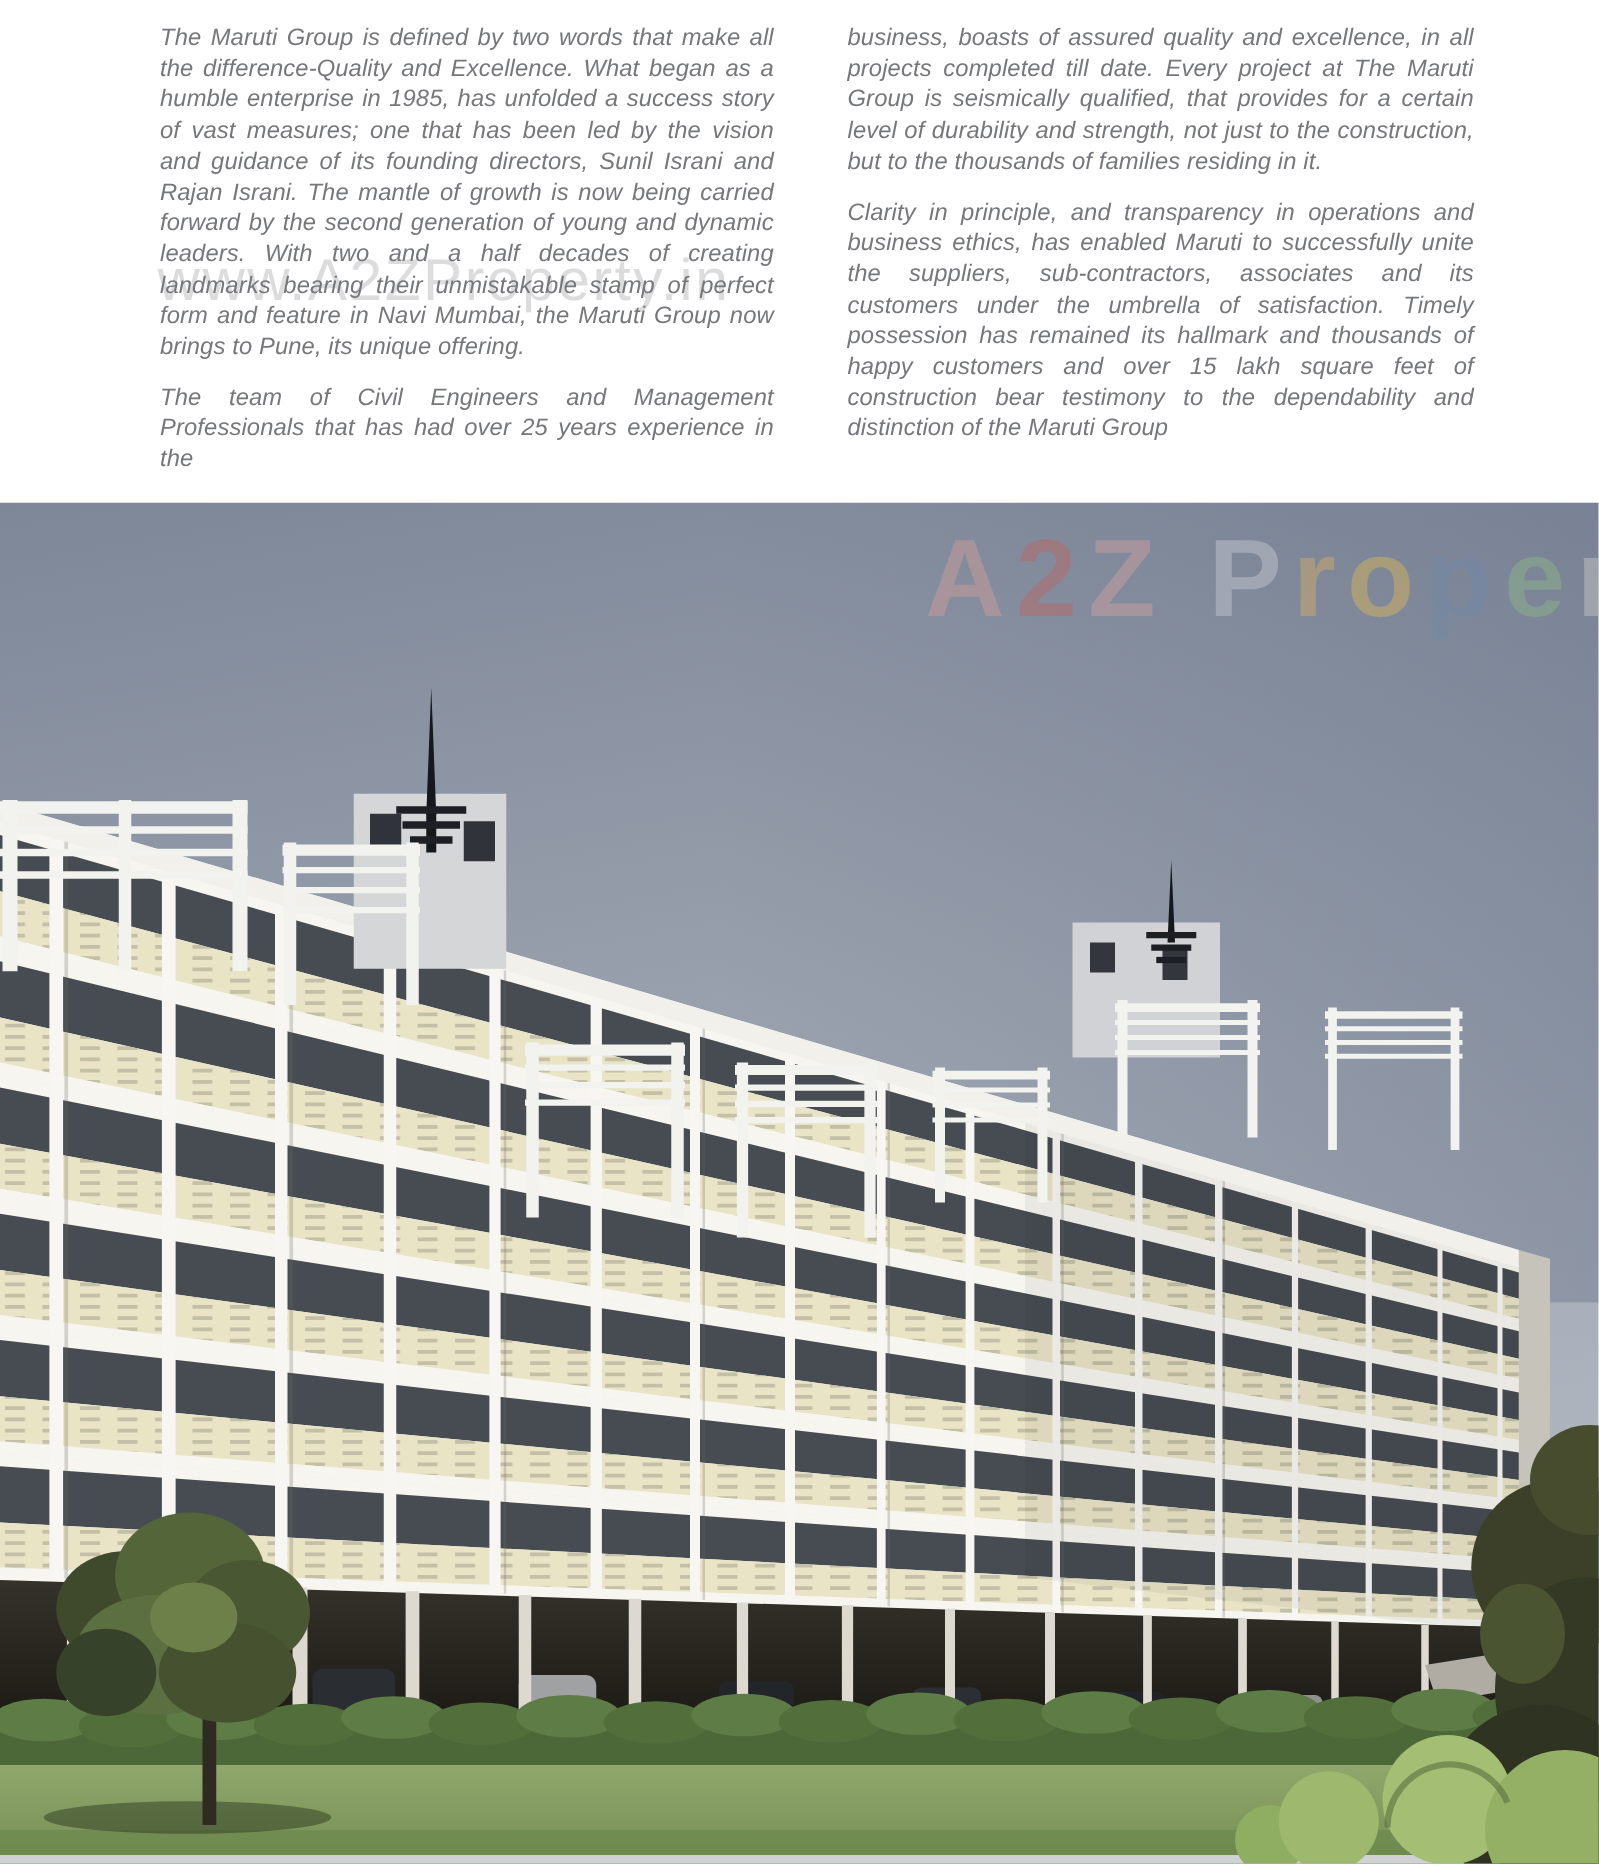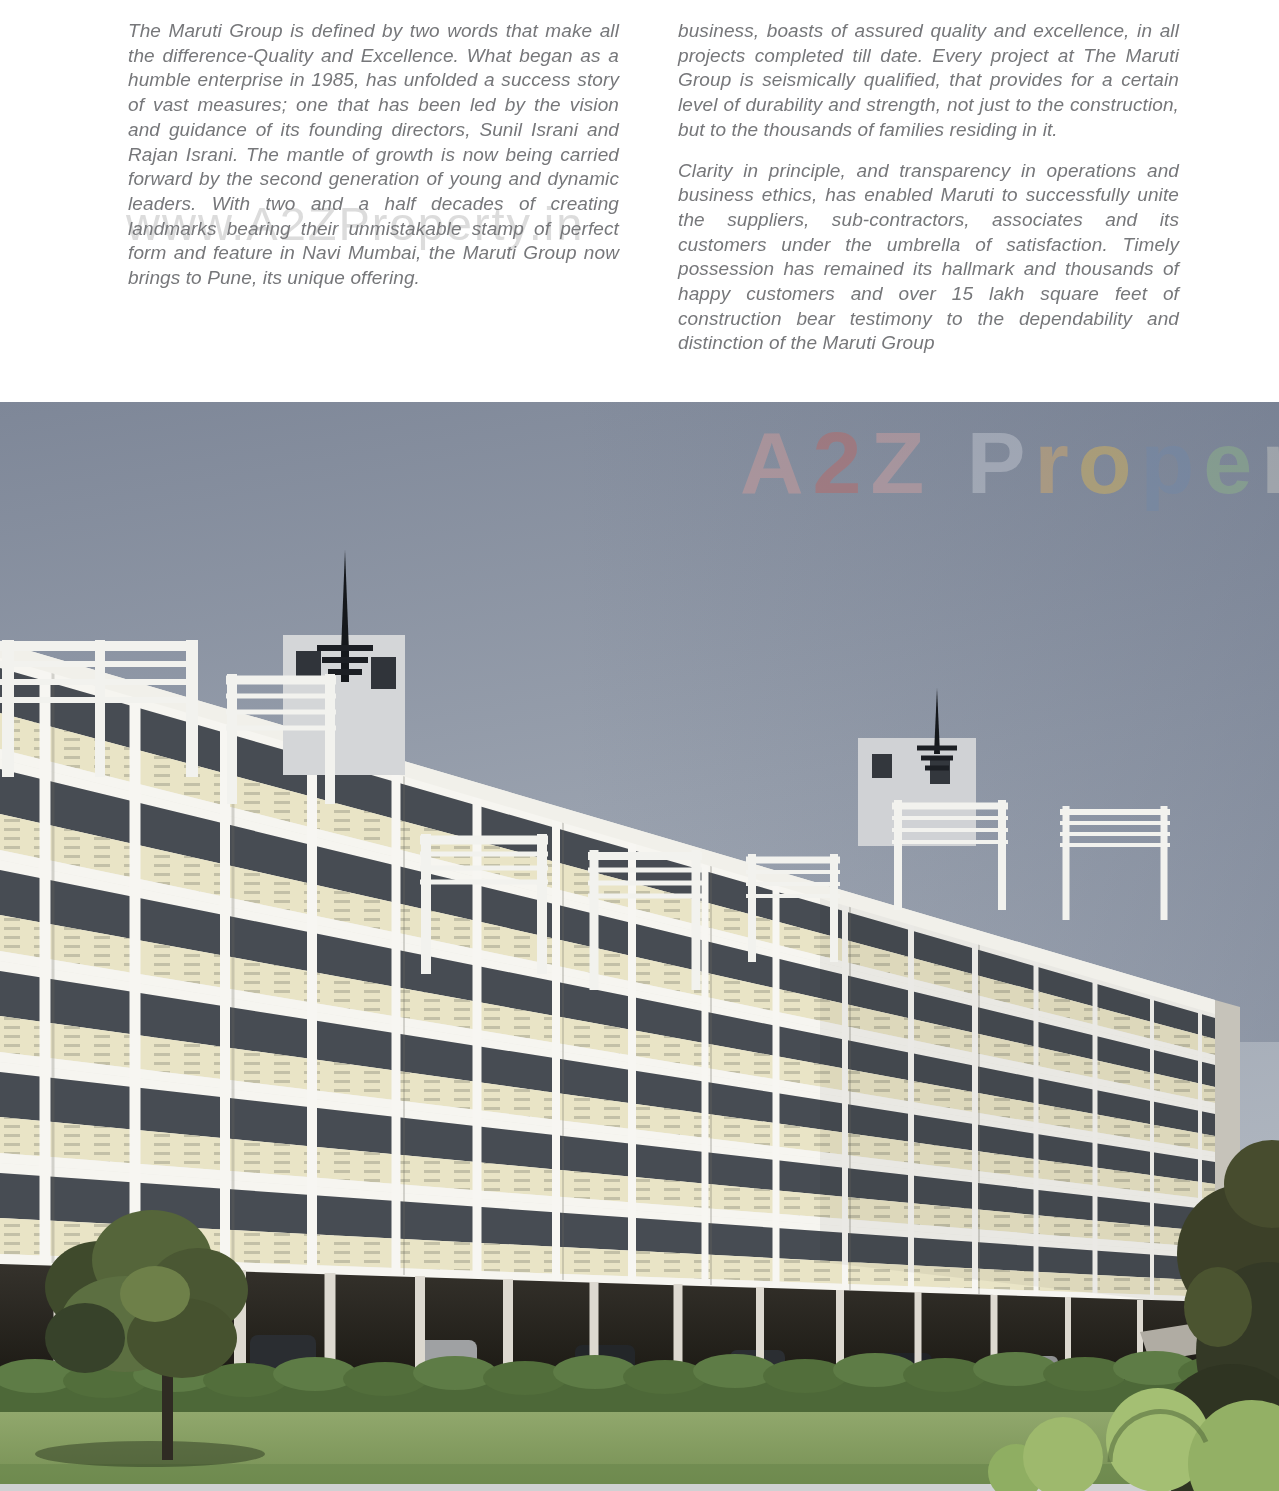--- a/index.html
+++ b/index.html
@@ -24,20 +24,21 @@
     font-size:88px;font-weight:bold;letter-spacing:9px;opacity:.42;
   }
 </style>
 </head>
 <body>
 
 <div class="intro">
   <div class="wm-top">www.A2ZProperty.in</div>
   <div class="col col-left">
     <p>The Maruti Group is defined by two words that make all the difference-Quality and Excellence. What began as a humble enterprise in 1985, has unfolded a success story of vast measures; one that has been led by the vision and guidance of its founding directors, Sunil Israni and Rajan Israni. The mantle of growth is now being carried forward by the second generation of young and dynamic leaders. With two and a half decades of creating landmarks bearing their unmistakable stamp of perfect form and feature in Navi Mumbai, the Maruti Group now brings to Pune, its unique offering.</p>
+    <p>The team of Civil Engineers and Management Professionals that has had over 25 years experience in the</p>
   </div>
   <div class="col col-right">
     <p>business, boasts of assured quality and excellence, in all projects completed till date. Every project at The Maruti Group is seismically qualified, that provides for a certain level of durability and strength, not just to the construction, but to the thousands of families residing in it.</p>
     <p>Clarity in principle, and transparency in operations and business ethics, has enabled Maruti to successfully unite the suppliers, sub-contractors, associates and its customers under the umbrella of satisfaction. Timely possession has remained its hallmark and thousands of happy customers and over 15 lakh square feet of construction bear testimony to the dependability and distinction of the Maruti Group</p>
   </div>
 </div>
 
 <figure class="photo">
 <svg viewBox="0 0 1279 1089" xmlns="http://www.w3.org/2000/svg">
   <defs>

